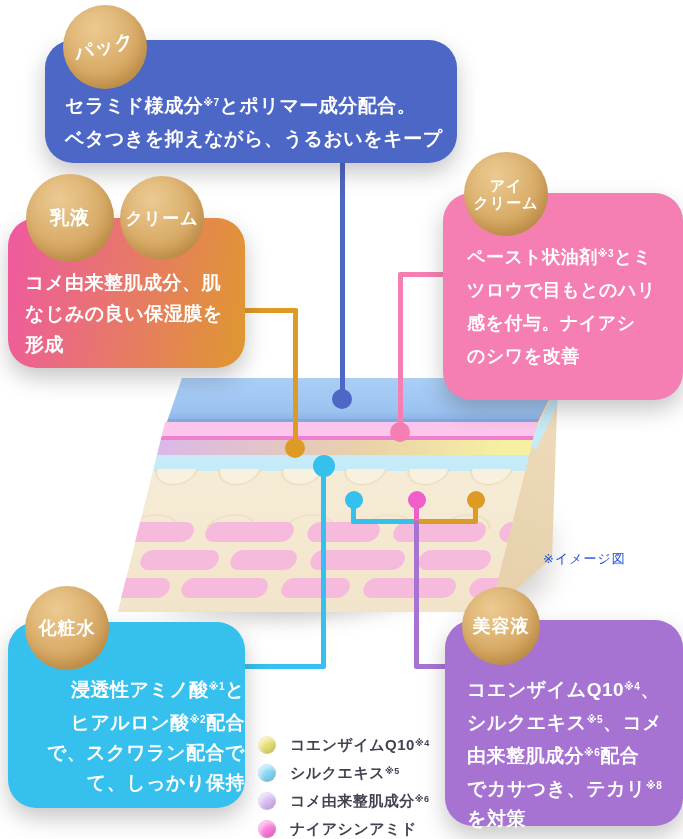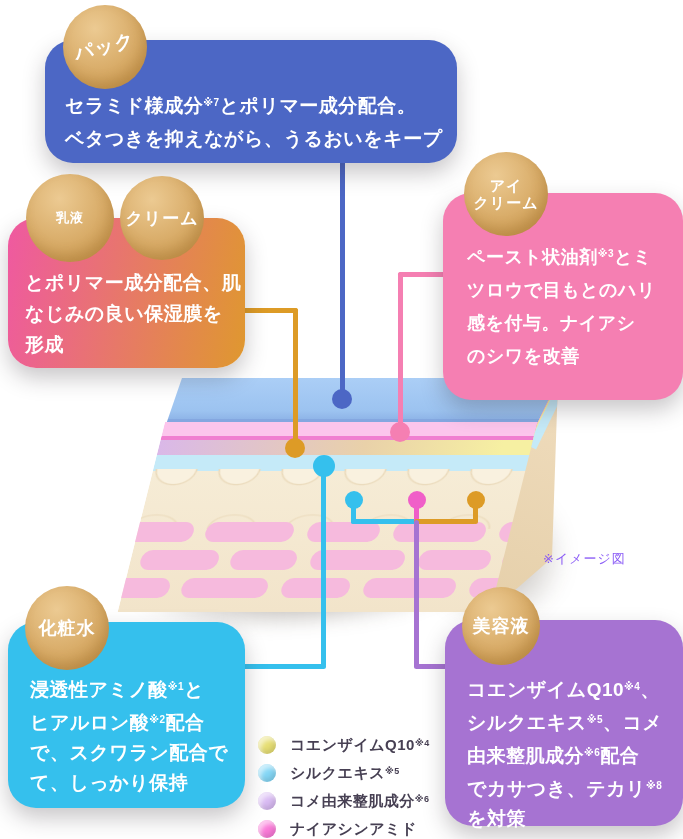--- a/index.html
+++ b/index.html
@@ -66,47 +66,47 @@
   .callout .cl-line { white-space:nowrap; }
   sup { font-size:10px; vertical-align:6px; }
   .box-pack   { left:45px;  top:40px;  width:412px; height:123px; background:#4c67c5;
                 padding:46px 0 0 20px; font-size:19px; line-height:33px; box-sizing:border-box; }
   .box-milk   { left:8px;   top:218px; width:237px; height:150px;
                 background:linear-gradient(100deg,#ef59a1,#df982f);
                 padding:49px 0 0 17px; font-size:19px; line-height:31px; box-sizing:border-box; }
   .box-eye    { left:443px; top:193px; width:240px; height:207px; background:#f57fb2;
                 padding:44px 0 0 24px; font-size:18px; line-height:33px; box-sizing:border-box; }
   .box-lotion { left:8px;   top:622px; width:237px; height:186px; background:#35c0ed;
-                padding:50px 0 0 22px; font-size:19px; line-height:30px; box-sizing:border-box; }
+                padding:50px 0 0 22px; font-size:19px; line-height:30px; box-sizing:border-box;text-align:right; }
   .box-serum  { left:445px; top:620px; width:238px; height:206px; background:#a673d2;
                 padding:52px 0 0 22px; font-size:19px; line-height:30px; box-sizing:border-box; }
 
   
   .badge { position:absolute; border-radius:50%;
     background:radial-gradient(circle at 38% 28%, #ecca92, #d8ab67 55%, #c18d42);
     color:#fff; font-weight:bold; letter-spacing:1px;
     display:flex; align-items:center; justify-content:center; text-align:center;
     box-shadow:inset -4px -7px 12px rgba(140,95,30,.25); }
   .bg-pack   { left:63px;  top:5px;   width:84px; height:84px; font-size:19px; }
   .bg-pack span { transform:rotate(-14deg); display:inline-block; }
-  .bg-milk   { left:26px;  top:174px; width:88px; height:88px; font-size:13px; }
+  .bg-milk   { left:26px;  top:174px; width:88px; height:88px; font-size:19px; }
   .bg-cream  { left:120px; top:176px; width:84px; height:84px; font-size:17px; }
   .bg-eye    { left:464px; top:152px; width:84px; height:84px; font-size:15px; line-height:17px;text-align:center; }
   .bg-lotion { left:25px;  top:586px; width:84px; height:84px; font-size:18px; }
   .bg-serum  { left:462px; top:587px; width:78px; height:78px; font-size:18px; }
 
   
   .legend { left:258px; top:736px; }
   .legend-row { display:flex; align-items:center; gap:14px; height:18px; margin-bottom:10px; }
   .legend-dot { width:18px; height:18px; border-radius:50%; flex:0 0 18px;
     box-shadow:inset 3px 4px 4px rgba(255,255,255,.6), inset -2px -3px 5px rgba(0,0,0,.12); }
   .legend-label { font-size:15px; font-weight:bold; color:#474053; letter-spacing:.5px; white-space:nowrap; }
   .legend-label sup { font-size:9px; vertical-align:4px; }
 
-  .image-note { left:543px; top:550px; font-size:13px; color:#8b5cf6; letter-spacing:1px; }
+  .image-note { left:543px; top:550px; font-size:13px; color:#1d4ed8; letter-spacing:1px; }
 
   .z1{z-index:1}.z2{z-index:2}.z4{z-index:4}.z5{z-index:5}.z6{z-index:6}.z8{z-index:8}.z9{z-index:9}
 </style>
 </head>
 <body>
 
 <div class="stage">
 
   <div class="abs shadow1 z1"></div>
   <div class="abs shadow2 z1"></div>
@@ -188,21 +188,21 @@
   <div class="abs cdot c-magenta z6" style="left:408px;top:491px;width:18px;height:18px"></div>
   <div class="abs cdot c-orange z6" style="left:467px;top:491px;width:18px;height:18px"></div>
 
   <div class="abs image-note z4">※イメージ図</div>
 
   <div class="callout box-pack z8">
       <div class="cl-line">セラミド様成分<sup>※7</sup>とポリマー成分配合。</div>
       <div class="cl-line">ベタつきを抑えながら、うるおいをキープ</div>
     </div>
   <div class="callout box-milk z8">
-      <div class="cl-line">とポリマー成分配合、肌</div>
+      <div class="cl-line">コメ由来整肌成分、肌</div>
       <div class="cl-line">なじみの良い保湿膜を</div>
       <div class="cl-line">形成</div>
     </div>
   <div class="callout box-eye z8">
       <div class="cl-line">ペースト状油剤<sup>※3</sup>とミ</div>
       <div class="cl-line">ツロウで目もとのハリ</div>
       <div class="cl-line">感を付与。ナイアシ</div>
       <div class="cl-line">のシワを改善</div>
     </div>
   <div class="callout box-lotion z8">

